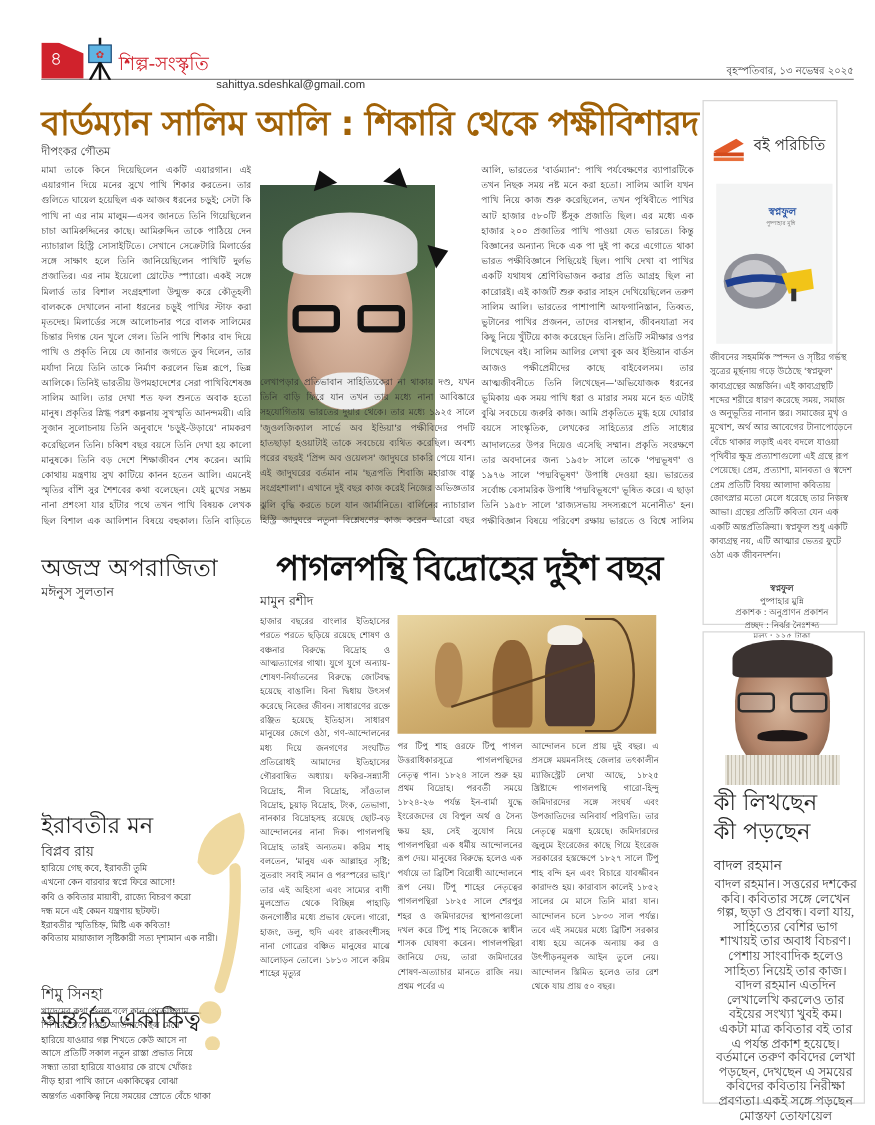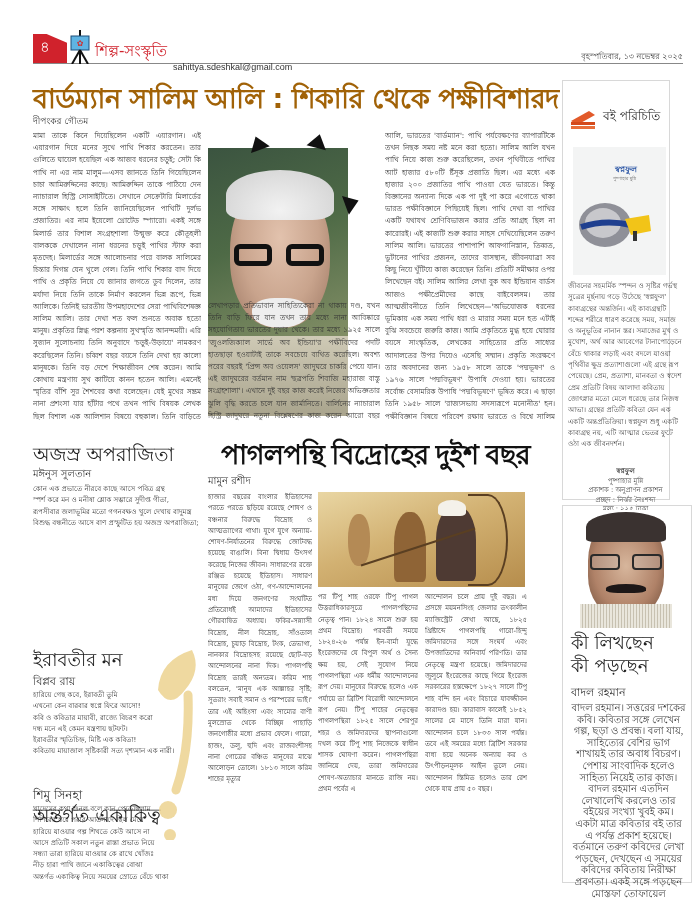--- a/index.html
+++ b/index.html
@@ -157,26 +157,20 @@
     <div>কী লিখছেন</div>
     <div>কী পড়ছেন</div>
   </div>
   <div class="writer-name">বাদল রহমান</div>
   <div class="writer-desc">বাদল রহমান। সত্তরের দশকের কবি। কবিতার সঙ্গে লেখেন গল্প, ছড়া ও প্রবন্ধ। বলা যায়, সাহিত্যের বেশির ভাগ শাখায়ই তার অবাধ বিচরণ। পেশায় সাংবাদিক হলেও সাহিত্য নিয়েই তার কাজ। বাদল রহমান এতদিন লেখালেখি করলেও তার বইয়ের সংখ্যা খুবই কম। একটা মাত্র কবিতার বই তার এ পর্যন্ত প্রকাশ হয়েছে। বর্তমানে তরুণ কবিদের লেখা পড়ছেন, দেখছেন এ সময়ের কবিদের কবিতায় নিরীক্ষা প্রবণতা। একই সঙ্গে পড়ছেন মোস্তফা তোফায়েল হোসেনের কাব্যগ্রন্থ 'একরাশ প্রমিথিউস।' পত্রিকায় সাংবাদিকতা, লেখালেখি ও পড়েই তিনি কাটাচ্ছেন সময়।</div>
 </div>
 
 <div class="poem-title" style="left:33px; top:440px; font-size:19px;">অজস্র অপরাজিতা</div>
 <div class="poem-author" style="left:33px; top:466px; font-size:10px;">মঈনুস সুলতান</div>
 <div class="poem" style="top:484px;" id="poem0">
-    <div class="stanza">
-      <div>কোন এক প্রভাতে নীরবে কাছে আসে পবিত্র গ্রন্থ</div>
-      <div>স্পর্শ করে মন ও মনীষা শ্লোক সম্ভারে সুদীপ্ত গীতা,</div>
-      <div>রূপসীবার জলাভূমির মতো গগনবক্ষও খুলে দেখায় বাদুমন্ত্র</div>
-      <div>বিশুদ্ধ বন্ধনীতে আসে বাণ প্রস্ফুটিত হয় অজস্র অপরাজিতা;</div>
-    </div>
   </div>
 
 <div class="poem-title" style="left:33px; top:646px; font-size:18px;">ইরাবতীর মন</div>
 <div class="poem-author" style="left:33px; top:673px; font-size:11px;">বিপ্লব রায়</div>
 <div class="poem" style="top:690px;" id="poem1">
     <div class="stanza">
       <div>হারিয়ে গেছ কবে, ইরাবতী তুমি</div>
       <div>এখনো কেন বারবার স্বপ্নে ফিরে আসো!</div>
       <div>কবি ও কবিতার মায়াবী, রাজ্যে বিচরণ করো</div>
       <div>দন্ধ মনে এই কেমন যন্ত্রণায় ছটফট।</div>

